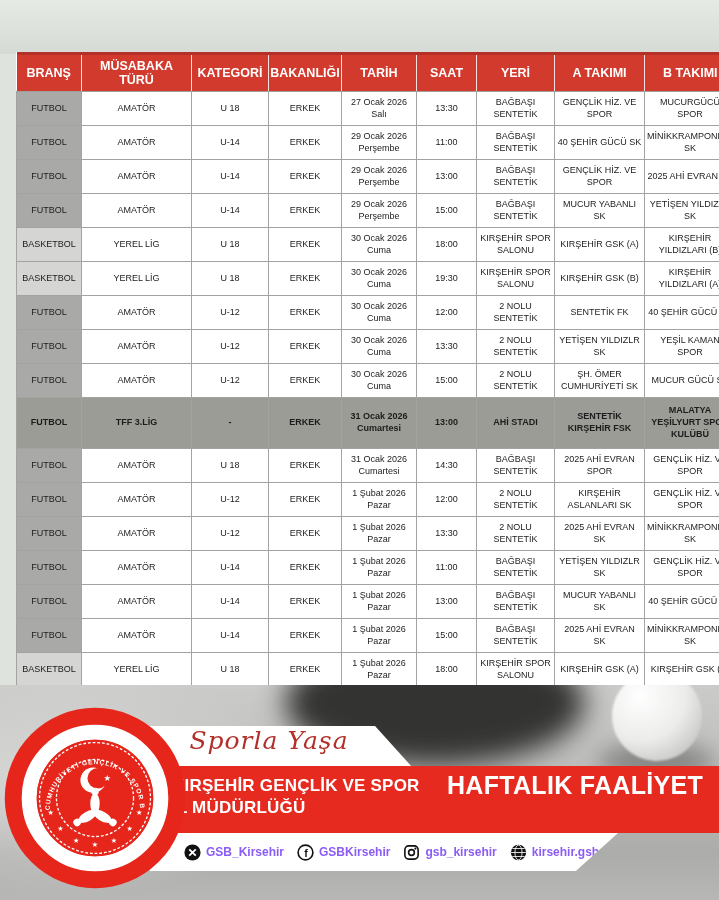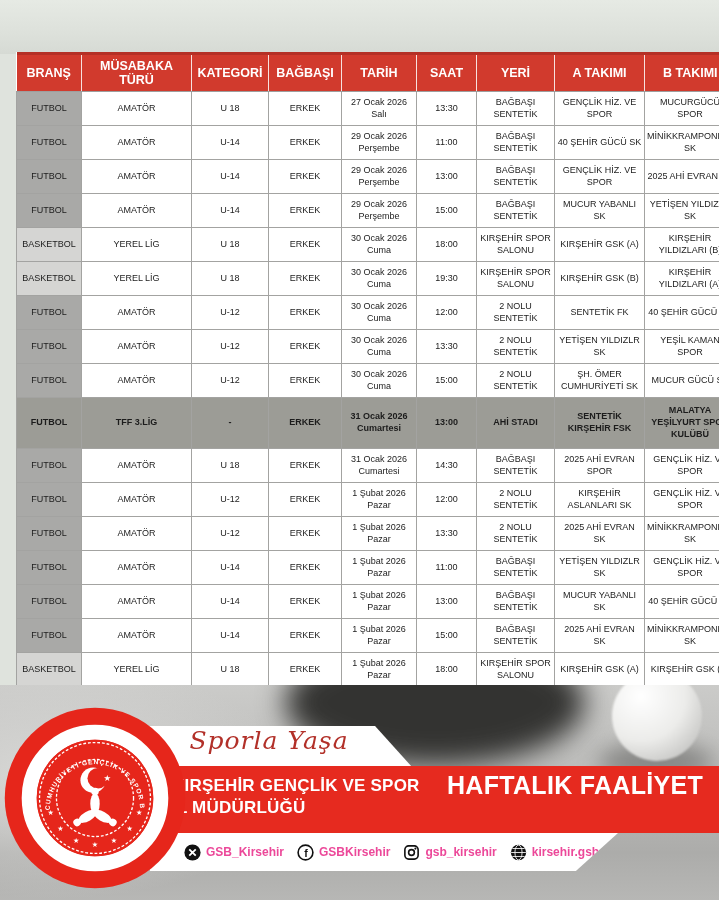--- a/index.html
+++ b/index.html
@@ -39,21 +39,21 @@
   .sporla-text{font-family:"DejaVu Serif",serif;font-style:italic;font-size:25px;color:#b23029;
     padding-right:22px;letter-spacing:1px;}
   .red-band{position:absolute;left:30px;top:766px;width:689px;height:67px;background:#e62a1f;z-index:2;}
   .org-title{position:absolute;left:142px;top:9px;color:#fff;font-weight:bold;font-size:17px;
     line-height:22px;letter-spacing:.2px;}
   .program-title{position:absolute;right:16px;top:6px;color:#fff;font-weight:bold;font-size:25px;
     line-height:27px;text-align:right;letter-spacing:.3px;}
   .social-band{position:absolute;left:150px;top:833px;width:468px;height:38px;background:#fff;
     clip-path:polygon(0 0,100% 0,91% 100%,0 100%);z-index:2;display:flex;align-items:center;
     gap:13px;padding-left:34px;box-sizing:border-box;}
-  .social-item{display:flex;align-items:center;gap:5px;font-weight:bold;font-size:12px;color:#ec4899;}
+  .social-item{display:flex;align-items:center;gap:5px;font-weight:bold;font-size:12px;color:#8b5cf6;}
   .social-item svg{display:block;}
   
   .logo-wrap{position:absolute;left:1px;top:704px;width:188px;height:188px;z-index:3;}
 </style>
 </head>
 <body>
 
 <div class="stage">
 
   <div class="top-strip"></div>
@@ -68,21 +68,21 @@
         <col style="width:60px">
       <col style="width:78px">
         <col style="width:90px">
         <col style="width:91px">
     </colgroup>
     <thead>
       <tr>
         <th>BRANŞ</th>
         <th>MÜSABAKA TÜRÜ</th>
         <th>KATEGORİ</th>
-        <th>BAĞBAŞI</th>
+        <th>BAKANLIĞI</th>
         <th>TARİH</th>
         <th>SAAT</th>
         <th>YERİ</th>
         <th>A TAKIMI</th>
         <th>B TAKIMI</th>
       </tr>
     </thead>
     <tbody id="schedule-body">
         <tr>
           <td class="c-futbol">FUTBOL</td>

